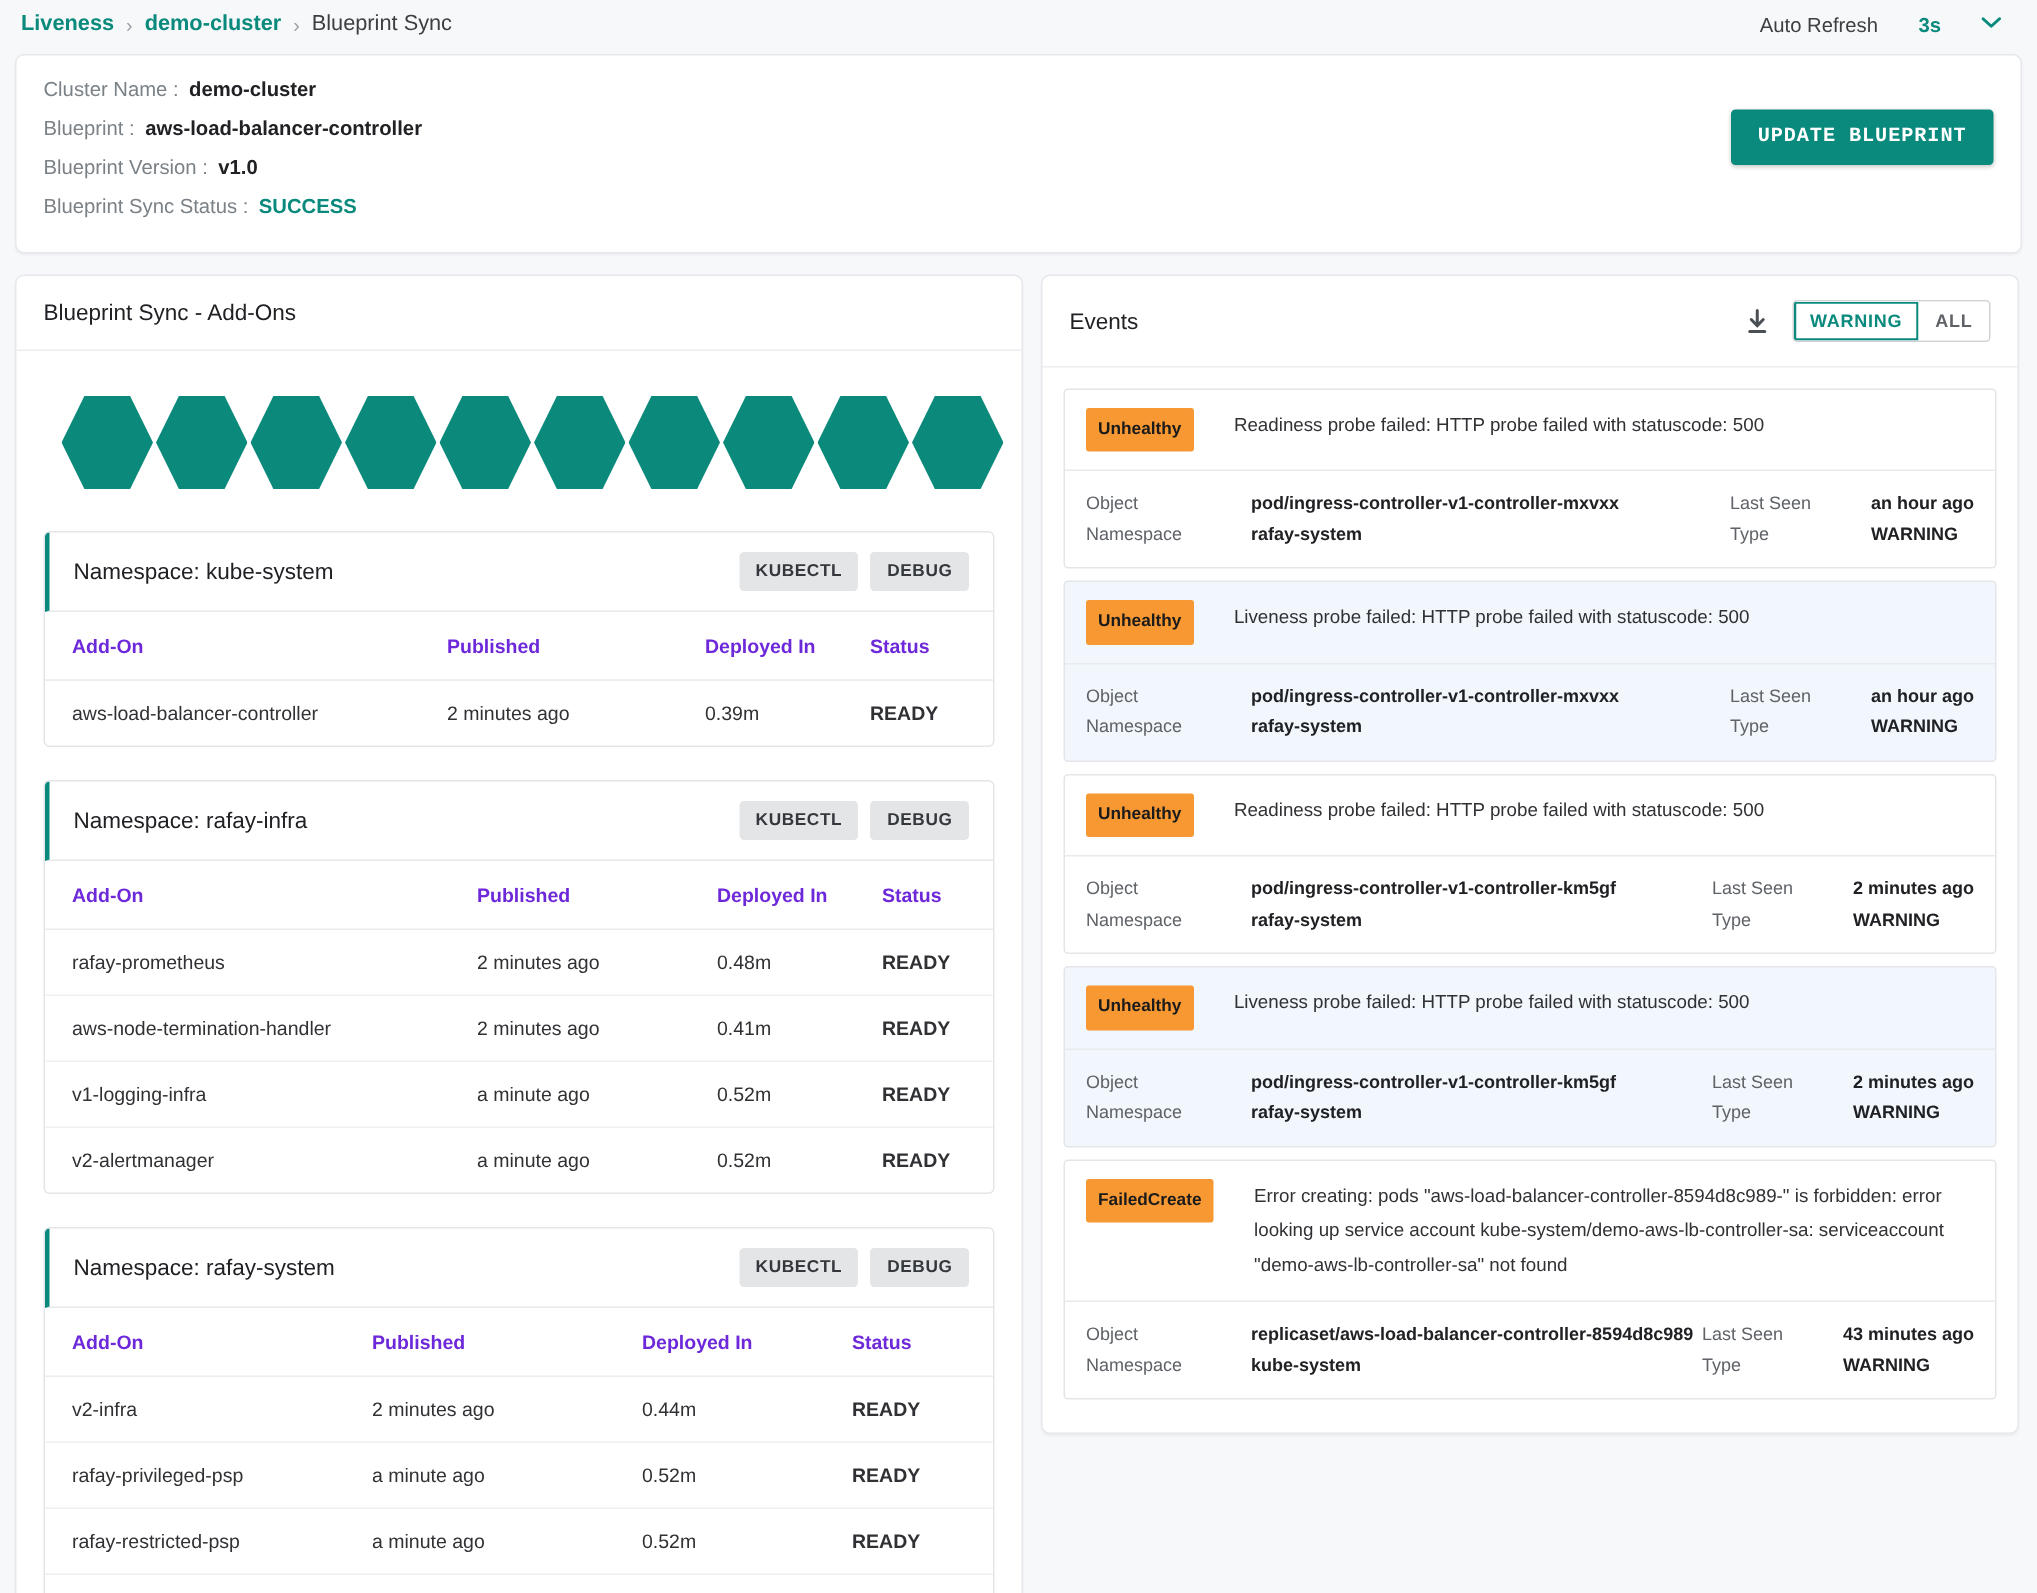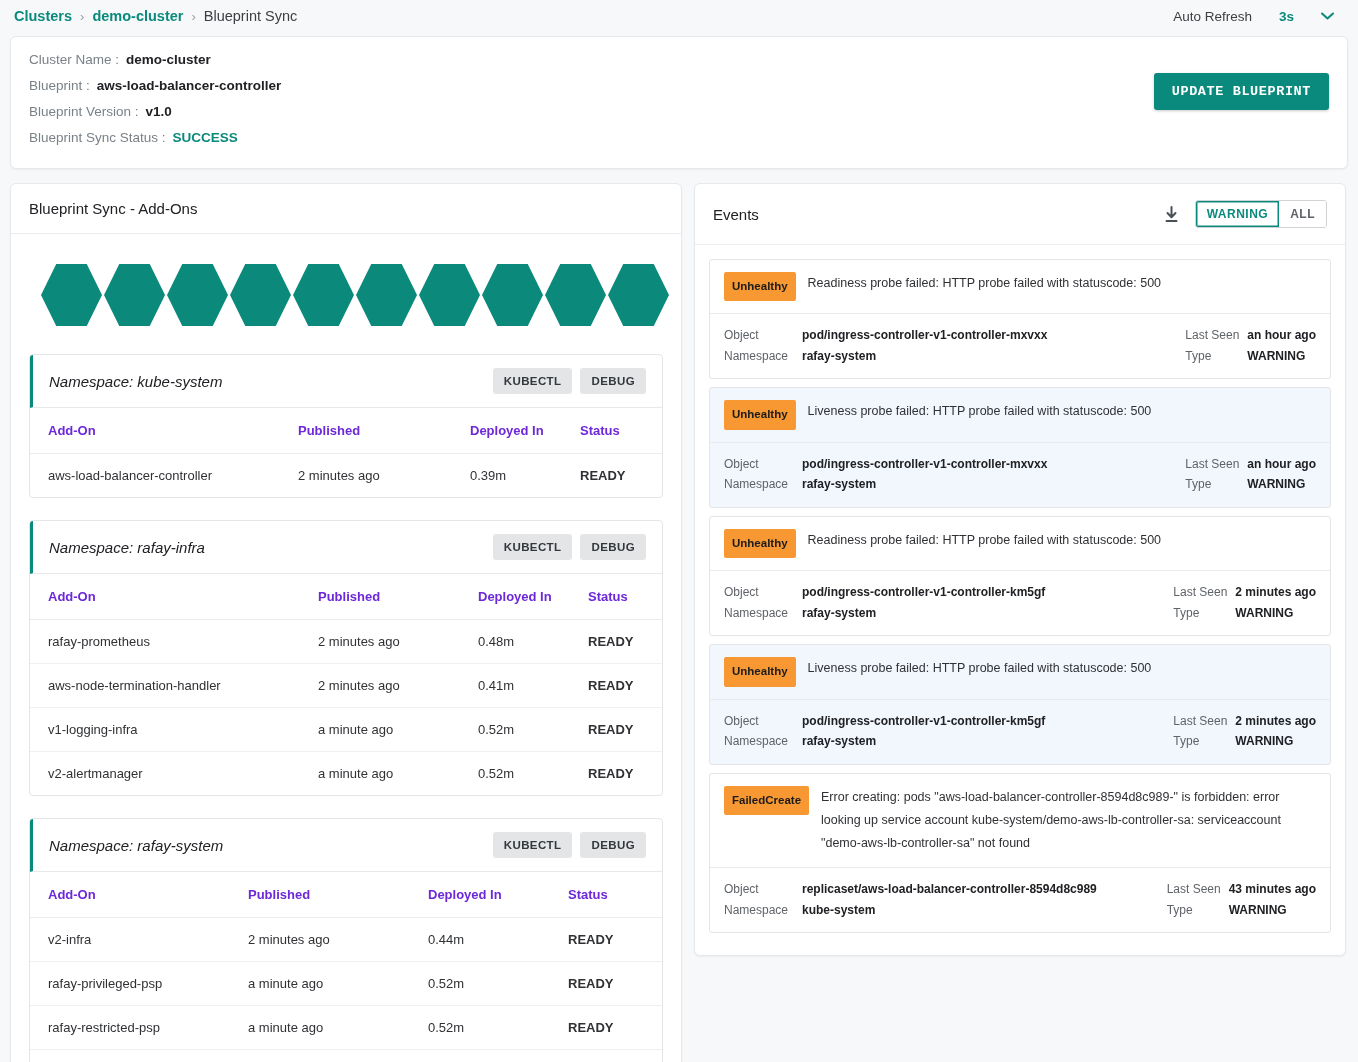--- a/index.html
+++ b/index.html
@@ -105,21 +105,21 @@
     border-radius: 4px;
     overflow: hidden;
     background: #fff;
   }
   .ns-header {
     display: flex; align-items: center;
     padding: 13px 16px;
     border-left: 3px solid #0a8a7c;
     border-bottom: 1px solid #e6e8eb;
   }
-  .ns-title { font-size: 15px; color: #202124; flex: 1; font-style: italic; }
+  .ns-title { font-size: 15px; color: #202124; flex: 1; }
   .chip {
     background: #e4e5e7; color: #34383c;
     border: none; border-radius: 3px;
     font-size: 11.5px; font-weight: 600; letter-spacing: .4px;
     padding: 7px 11px; margin-left: 8px;
     cursor: pointer;
     font-family: "Liberation Sans", sans-serif;
   }
   table.addons {
     width: 100%;
@@ -191,39 +191,39 @@
     line-height: 1.85;
     flex-wrap: wrap;
   }
   .badge {
     background: #f79833; color: #1b1b1b;
     font-size: 11.5px; font-weight: 700;
     padding: 4px 8px; border-radius: 2px;
     margin-right: 12px; flex: none;
     white-space: nowrap;
   }
-  .ev-msg .txt { flex: 1; min-width: 0; }
+  .ev-msg .txt { flex: 1; min-width: 0; margin-left: 15px; }
   .ev-meta {
     display: flex;
     border-top: 1px solid #e8eaec;
     padding: 10px 14px 11px 14px;
     font-size: 12px;
   }
   .meta-left  { flex: 1; }
   .meta-right { text-align: left; }
-  .meta-line { display: flex; margin: 2px 0; line-height: 1.55; }
+  .meta-line { display: flex; margin: 2px 0; line-height: 1.55; gap: 32px; }
   .meta-k { color: #5f6368; width: 78px; flex: none; }
   .meta-k.sm { width: 62px; }
   .meta-v { color: #202124; font-weight: 700; }
 </style>
 </head>
 <body>
 
 <div class="breadcrumb-bar">
-  <span class="crumb-link">Clusters</span>
+  <span class="crumb-link">Liveness</span>
   <span class="crumb-sep">›</span>
   <span class="crumb-link">demo-cluster</span>
   <span class="crumb-sep">›</span>
   <span class="crumb-current">Blueprint Sync</span>
 
   <div class="refresh-group">
     <span>Auto Refresh</span>
     <span class="refresh-val">3s</span>
     <span class="chev">
       <svg width="13" height="8" viewBox="0 0 13 8">

